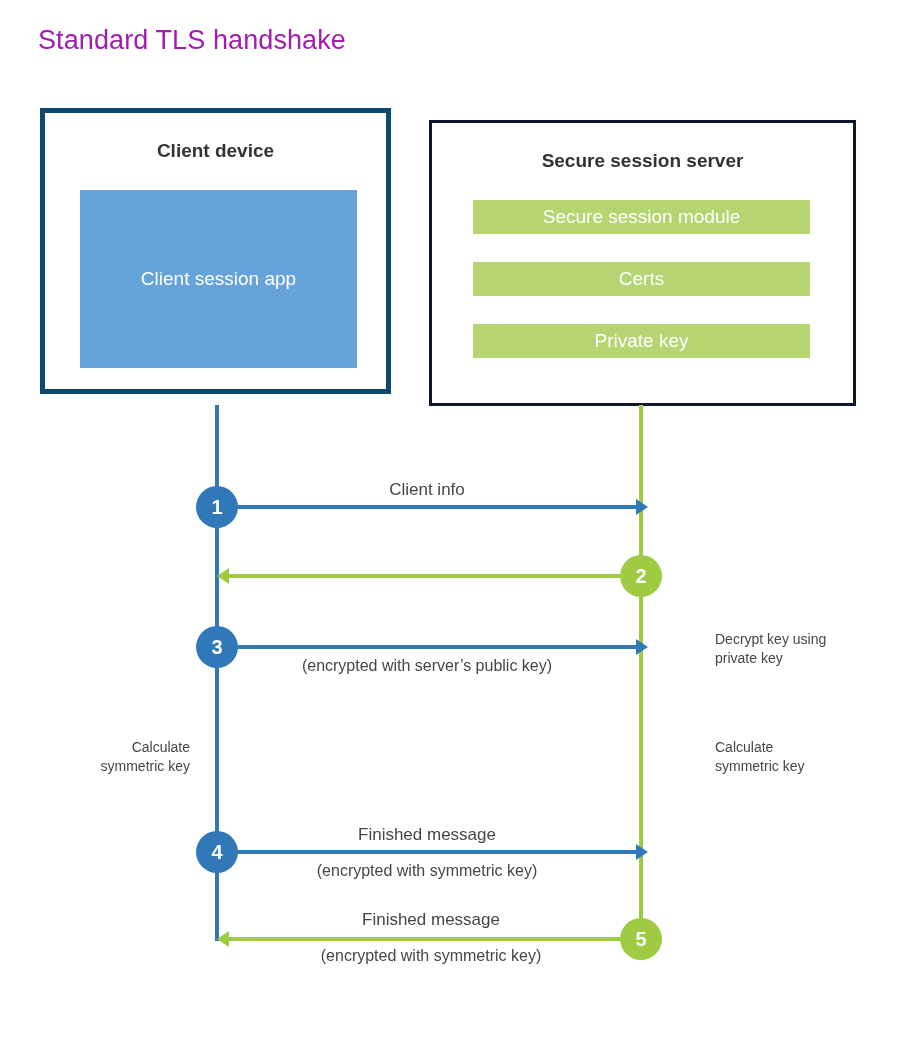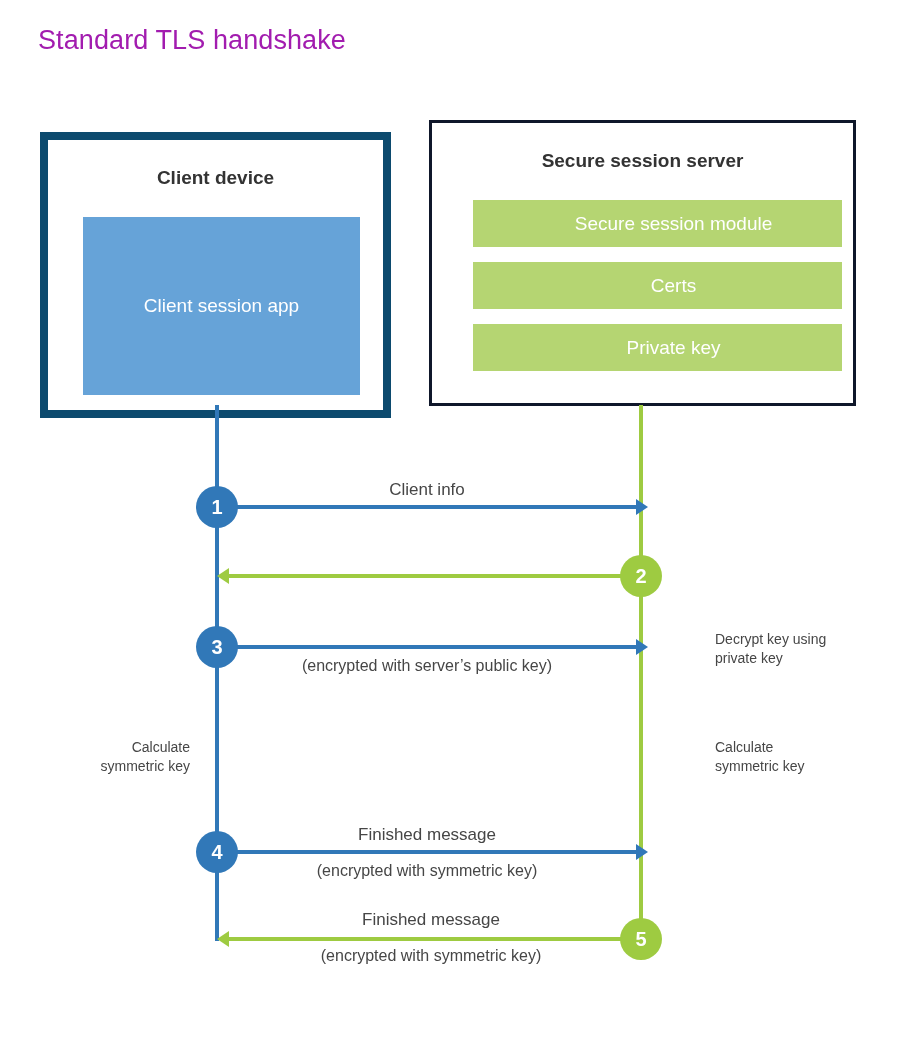--- a/index.html
+++ b/index.html
@@ -32,24 +32,24 @@
   }
 
   
   .party-box {
     position: absolute;
     background: #ffffff;
     box-sizing: border-box;
   }
   #client-box {
     left: 40px;
-    top: 132px;
+    top: 108px;
     width: 351px;
     height: 286px;
-    border: 8px solid #0c4a6e;
+    border: 5px solid #0c4a6e;
   }
   #server-box {
     left: 429px;
     top: 120px;
     width: 427px;
     height: 286px;
     border: 3px solid #0f172a;
   }
   .party-title {
     position: absolute;
@@ -77,30 +77,29 @@
     display: flex;
     align-items: center;
     justify-content: center;
     text-align: center;
     line-height: 1.28;
   }
   .server-bar {
     position: absolute;
     left: 41px;
     width: 337px;
-    height: 47px;
+    height: 34px;
     background: #b5d572;
     color: #ffffff;
     font-size: 19px;
     font-weight: 300;
     display: flex;
     align-items: center;
     justify-content: center;
     text-align: center;
-    padding-left: 32px;
   }
   .server-bar.b0 { top: 77px; }
   .server-bar.b1 { top: 139px; }
   .server-bar.b2 { top: 201px; }
 
   
   .lifeline {
     position: absolute;
     width: 4px;
   }

